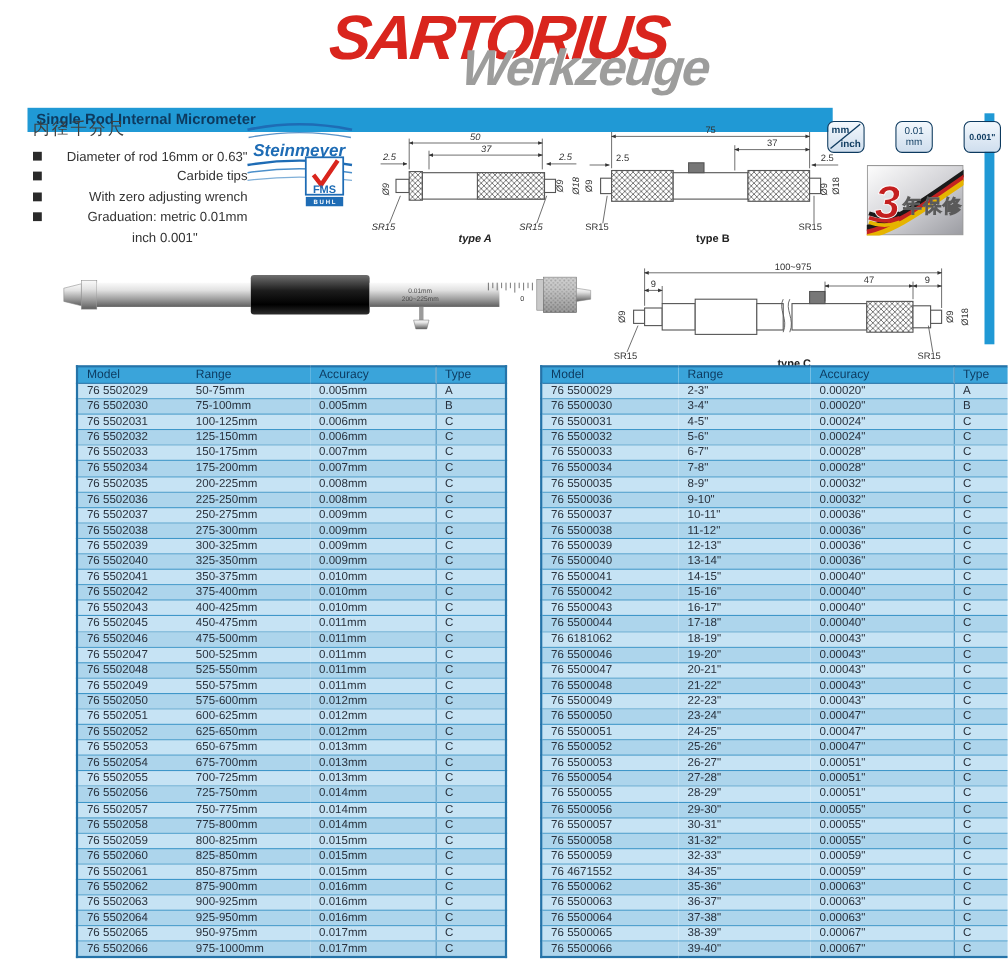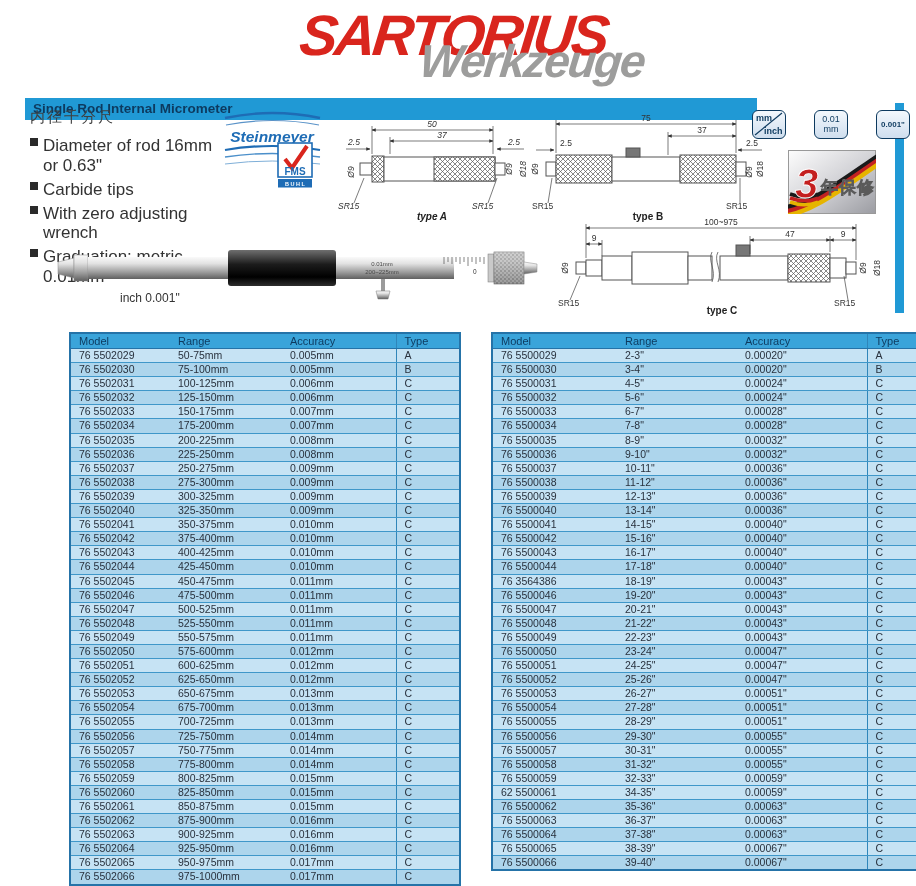--- a/index.html
+++ b/index.html
@@ -25,40 +25,40 @@
     position:absolute;left:25px;top:82px;width:732px;height:22px;
     background:#2099d5;color:#0d3a5f;font-size:13.5px;font-weight:bold;
     line-height:22px;padding-left:8px;box-sizing:border-box;margin-top:16px;
   }
   .right-strip{
     position:absolute;left:895px;top:103px;width:9px;height:210px;background:#2099d5;
   }
   
   .intro{position:absolute;left:30px;top:108px;width:195px;}
   .intro .zh{font-size:15px;color:#3f3f3f;margin-bottom:9px;letter-spacing:2px;}
-  .feat{font-size:17px;color:#333;margin-bottom:4.5px;display:flex;align-items:flex-start;line-height:1.15;}
+  .feat{font-size:12px;color:#333;margin-bottom:4.5px;display:flex;align-items:flex-start;line-height:1.15;justify-content:space-between;}
   .feat .sq{width:8px;height:8px;background:#2a2a2a;display:inline-block;margin:2px 5px 0 0;flex:0 0 auto;}
   .feat-cont{font-size:12px;color:#333;margin-left:90px;margin-top:1px;}
   
   .badges{position:absolute;left:752px;top:110px;display:flex;gap:28px;}
   .badge{
     width:34px;height:29px;border:1.6px solid #0d3a5f;border-radius:6px;
     background:linear-gradient(#f3f8fd,#cfdeee);
     color:#0d3a5f;font-size:9px;position:relative;box-sizing:border-box;
     display:flex;flex-direction:column;align-items:center;justify-content:center;
   }
   .badge svg{position:absolute;left:0;top:0;}
   .badge .b-line{line-height:1.05;}
   .badge.b3{font-weight:bold;font-size:8px;}
   
   .warranty{position:absolute;left:788px;top:150px;}
   
   .drawA{position:absolute;left:330px;top:104px;font-style:italic;}
   .drawB{position:absolute;left:528px;top:104px;}
-  .drawC{position:absolute;left:556px;top:216px;}
+  .drawC{position:absolute;left:556px;top:236px;}
   .photo{position:absolute;left:52px;top:226px;}
   .steinmeyer{position:absolute;left:220px;top:105px;}
   svg text{font-family:"Liberation Sans", sans-serif;}
   .dim-t{font-size:8.5px;fill:#333;}
   .cap-t{font-size:10px;font-weight:bold;fill:#222;}
   
   table.spec{
     position:absolute;top:332px;border-collapse:collapse;table-layout:fixed;
     border:2px solid #2573a8;font-size:10.5px;color:#28313d;margin-left:44px;
   }
@@ -427,26 +427,20 @@
         <td>375-400mm</td>
         <td>0.010mm</td>
         <td>C</td>
       </tr>
       <tr class="row-light">
         <td>76 5502043</td>
         <td>400-425mm</td>
         <td>0.010mm</td>
         <td>C</td>
       </tr>
-      <tr class="row-dark">
-        <td>76 5502044</td>
-        <td>425-450mm</td>
-        <td>0.010mm</td>
-        <td>C</td>
-      </tr>
       <tr class="row-light">
         <td>76 5502045</td>
         <td>450-475mm</td>
         <td>0.011mm</td>
         <td>C</td>
       </tr>
       <tr class="row-dark">
         <td>76 5502046</td>
         <td>475-500mm</td>
         <td>0.011mm</td>
@@ -681,21 +675,21 @@
         <td>0.00040"</td>
         <td>C</td>
       </tr>
       <tr class="row-dark">
         <td>76 5500044</td>
         <td>17-18"</td>
         <td>0.00040"</td>
         <td>C</td>
       </tr>
       <tr class="row-light">
-        <td>76 3564386</td>
+        <td>76 6181062</td>
         <td>18-19"</td>
         <td>0.00043"</td>
         <td>C</td>
       </tr>
       <tr class="row-dark">
         <td>76 5500046</td>
         <td>19-20"</td>
         <td>0.00043"</td>
         <td>C</td>
       </tr>
@@ -771,21 +765,21 @@
         <td>0.00055"</td>
         <td>C</td>
       </tr>
       <tr class="row-light">
         <td>76 5500059</td>
         <td>32-33"</td>
         <td>0.00059"</td>
         <td>C</td>
       </tr>
       <tr class="row-light">
-        <td>62 5500061</td>
+        <td>76 4671552</td>
         <td>34-35"</td>
         <td>0.00059"</td>
         <td>C</td>
       </tr>
       <tr class="row-dark">
         <td>76 5500062</td>
         <td>35-36"</td>
         <td>0.00063"</td>
         <td>C</td>
       </tr>

